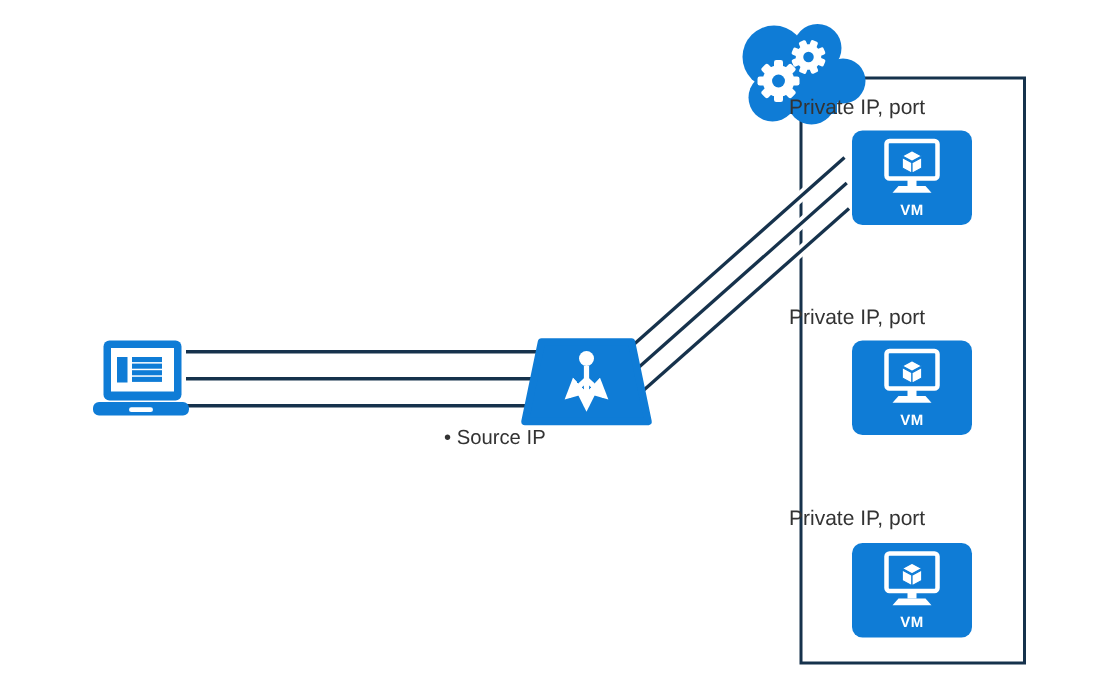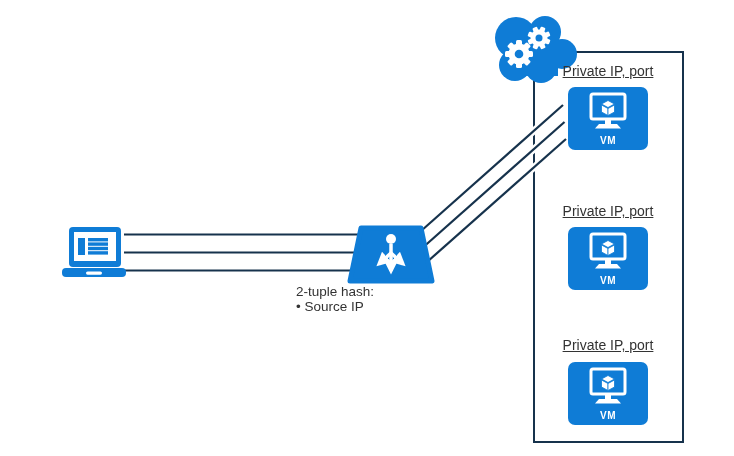--- a/index.html
+++ b/index.html
@@ -7,23 +7,22 @@
     position:relative;width:734px;height:456px;background:#ffffff;
     font-family:"Liberation Sans",sans-serif;overflow:hidden;
   }
   .abs{position:absolute;}
   #backend-box{
     left:533px;top:51px;width:151px;height:392px;
     border:2px solid #16324c;box-sizing:border-box;background:transparent;
   }
   #conn-svg{left:0;top:0;width:734px;height:456px;}
   .plabel{
-    width:164px;text-align:center;font-size:14px;color:#333333;
+    width:164px;font-size:14px;color:#333333;
     white-space:nowrap;
-    text-decoration:underline;
   }
   .vm-tile{
     width:80px;height:63px;background:#0f7cd6;border-radius:7px;
   }
   .vm-badge{
     position:absolute;left:0;bottom:4px;width:100%;text-align:center;
     color:#ffffff;font-size:10px;font-weight:bold;letter-spacing:.4px;margin-top:26px;
   }
   .vm-mon{position:absolute;left:0;top:2px;}
   #hash-block{
@@ -90,21 +89,20 @@
     <path d="M15,4 L75,4 L86,57 L4,57 Z" fill="#0f7cd6" stroke="#0f7cd6" stroke-width="5" stroke-linejoin="round"></path>
     <circle cx="45" cy="15" r="5" fill="#ffffff"></circle>
     <g stroke="#ffffff" stroke-width="3.5" fill="none">
       <line x1="45" y1="20" x2="45" y2="47" marker-end="url(#arw)"></line>
       <line x1="45" y1="29" x2="33" y2="40" marker-end="url(#arw)"></line>
       <line x1="45" y1="29" x2="57" y2="40" marker-end="url(#arw)"></line>
     </g>
   </svg>
 
   <div class="abs" id="hash-block">
-    <div>2-tuple hash:</div>
     <div>• Source IP</div>
   </div>
 
   <svg class="abs" id="cloud" width="94" height="82" viewBox="0 0 94 82" xmlns="http://www.w3.org/2000/svg">
     <g fill="#0f7cd6">
       <circle cx="28" cy="30" r="21"></circle>
       <circle cx="57" cy="24" r="16"></circle>
       <circle cx="74" cy="46" r="15"></circle>
       <circle cx="53" cy="59" r="16"></circle>
       <circle cx="27" cy="57" r="16"></circle>

